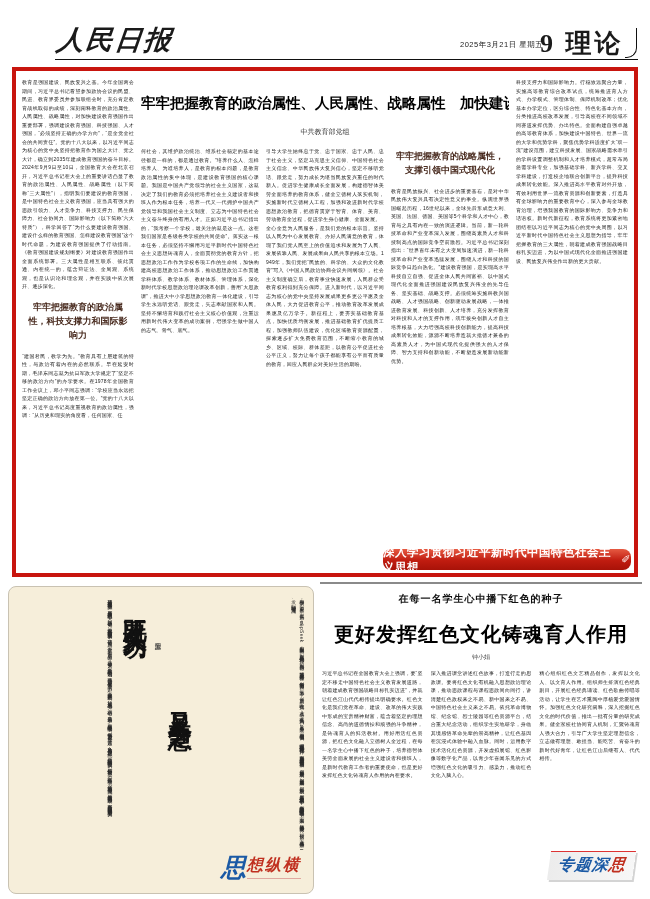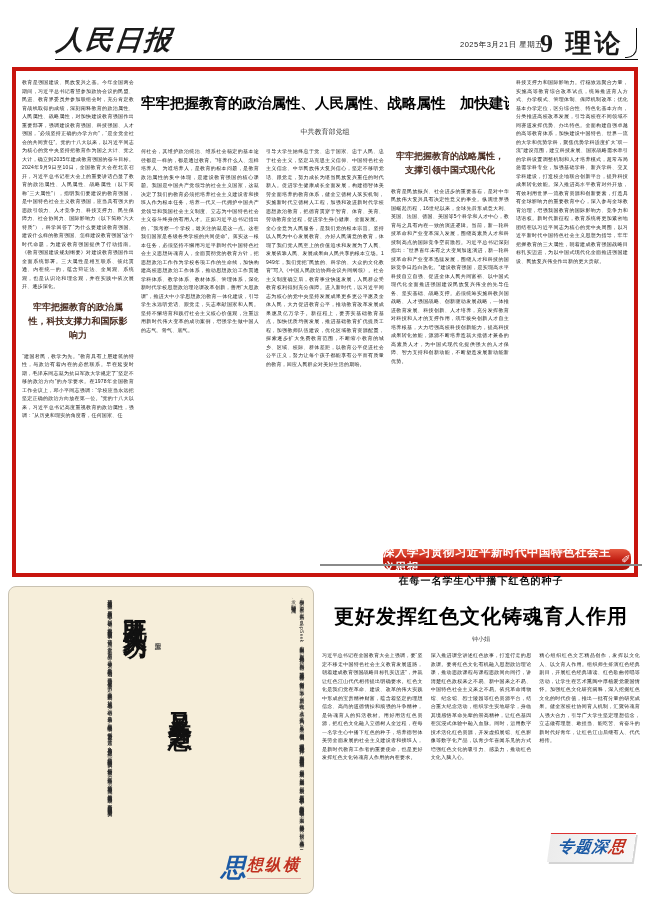--- a/index.html
+++ b/index.html
@@ -35,21 +35,21 @@
   .bl-h1 { margin-top: 4px; }
   .bl-author { writing-mode: vertical-rl; font-size: 6.5px; color: #333; margin: 42px 2px 0 2px; }
   .bl-h2 { margin-top: 96px; }
   .bl-right { flex: 1; display: flex; flex-direction: column; overflow: hidden; }
   .bl-right .vtext { flex: 1; width: 100%; }
   .bl-badge { height: 34px; display: flex; align-items: center; justify-content: center; gap: 1px; }
   .badge-si { font-family: "Liberation Serif", serif; font-size: 25px; font-weight: bold; font-style: italic; color: #1b5aa5; line-height: 1; }
   .badge-rest { font-family: "Liberation Serif", serif; font-size: 16px; font-weight: bold; font-style: italic; color: #c03020; letter-spacing: 2px; border-bottom: 1px solid #e0a8a0; padding-bottom: 2px; }
 
   
-  .br-wrap { position: absolute; left: 320px; top: 564px; width: 322px; height: 310px; display: flex; flex-direction: column; overflow: hidden; }
+  .br-wrap { position: absolute; left: 320px; top: 582px; width: 322px; height: 310px; display: flex; flex-direction: column; overflow: hidden; }
   .br-rule { border-top: 2px solid #8a8a8a; width: 100%; }
   .br-kicker { text-align: center; font-size: 10px; font-weight: bold; margin-top: 8px; color: #111; letter-spacing: 1px; }
   .br-headline { text-align: center; font-size: 20px; font-weight: bold; font-family: "Liberation Serif", serif; margin-top: 15px; letter-spacing: 1px; color: #000; }
   .br-author { text-align: center; font-size: 6px; color: #444; margin: 5px 0 7px 0; }
   .br-cols { flex: 1; display: flex; gap: 8px; position: relative; overflow: hidden; padding: 0 2px; }
   .br-col { flex: 1; overflow: hidden; }
   .br-col3 { padding-bottom: 44px; }
   .tz-badge { position: absolute; right: 8px; bottom: 12px; transform: skewX(-8deg); background: linear-gradient(90deg,#ececec,#f7f7f7); box-shadow: 2px 2px 0 #d4d4d4; padding: 3px 9px 4px 9px; border-top: 1px solid #d33; }
   .tz-part1 { font-family: "Liberation Serif", serif; font-style: italic; font-weight: bold; font-size: 16px; color: #1b5aa5; letter-spacing: 1px; }
   .tz-part2 { font-family: "Liberation Serif", serif; font-style: italic; font-weight: bold; font-size: 16px; color: #c03020; }

